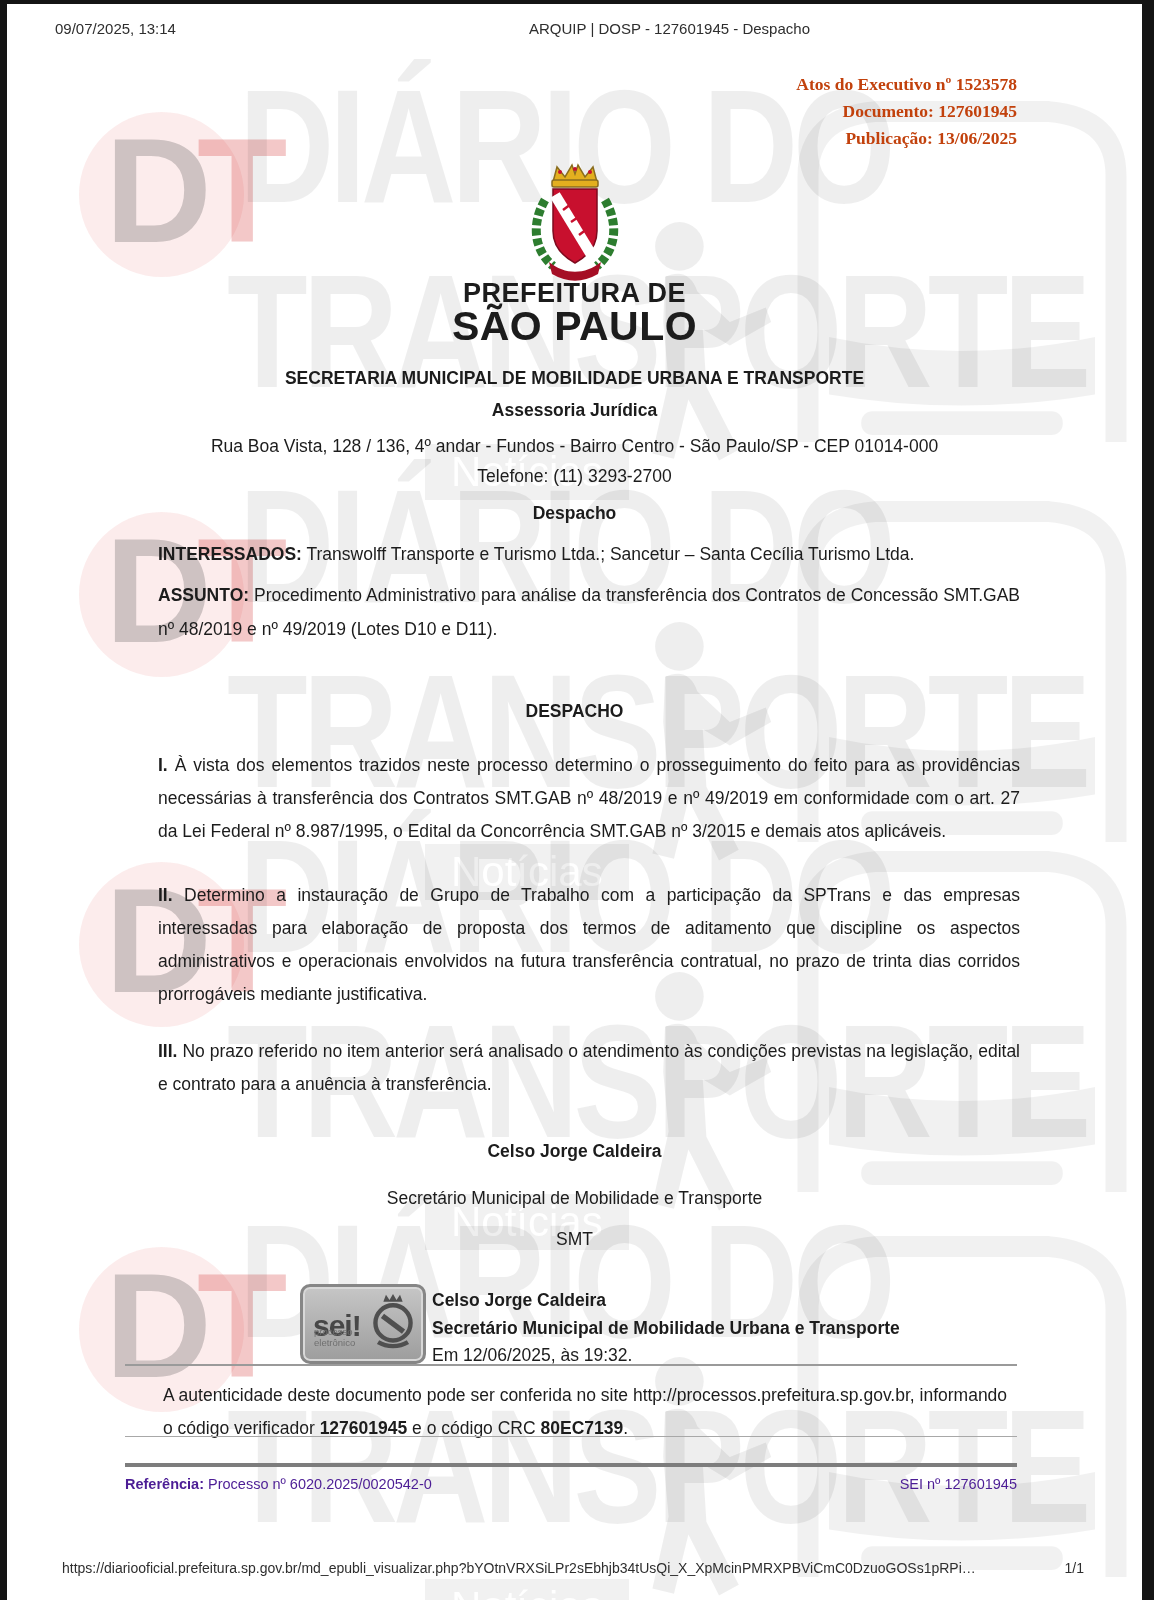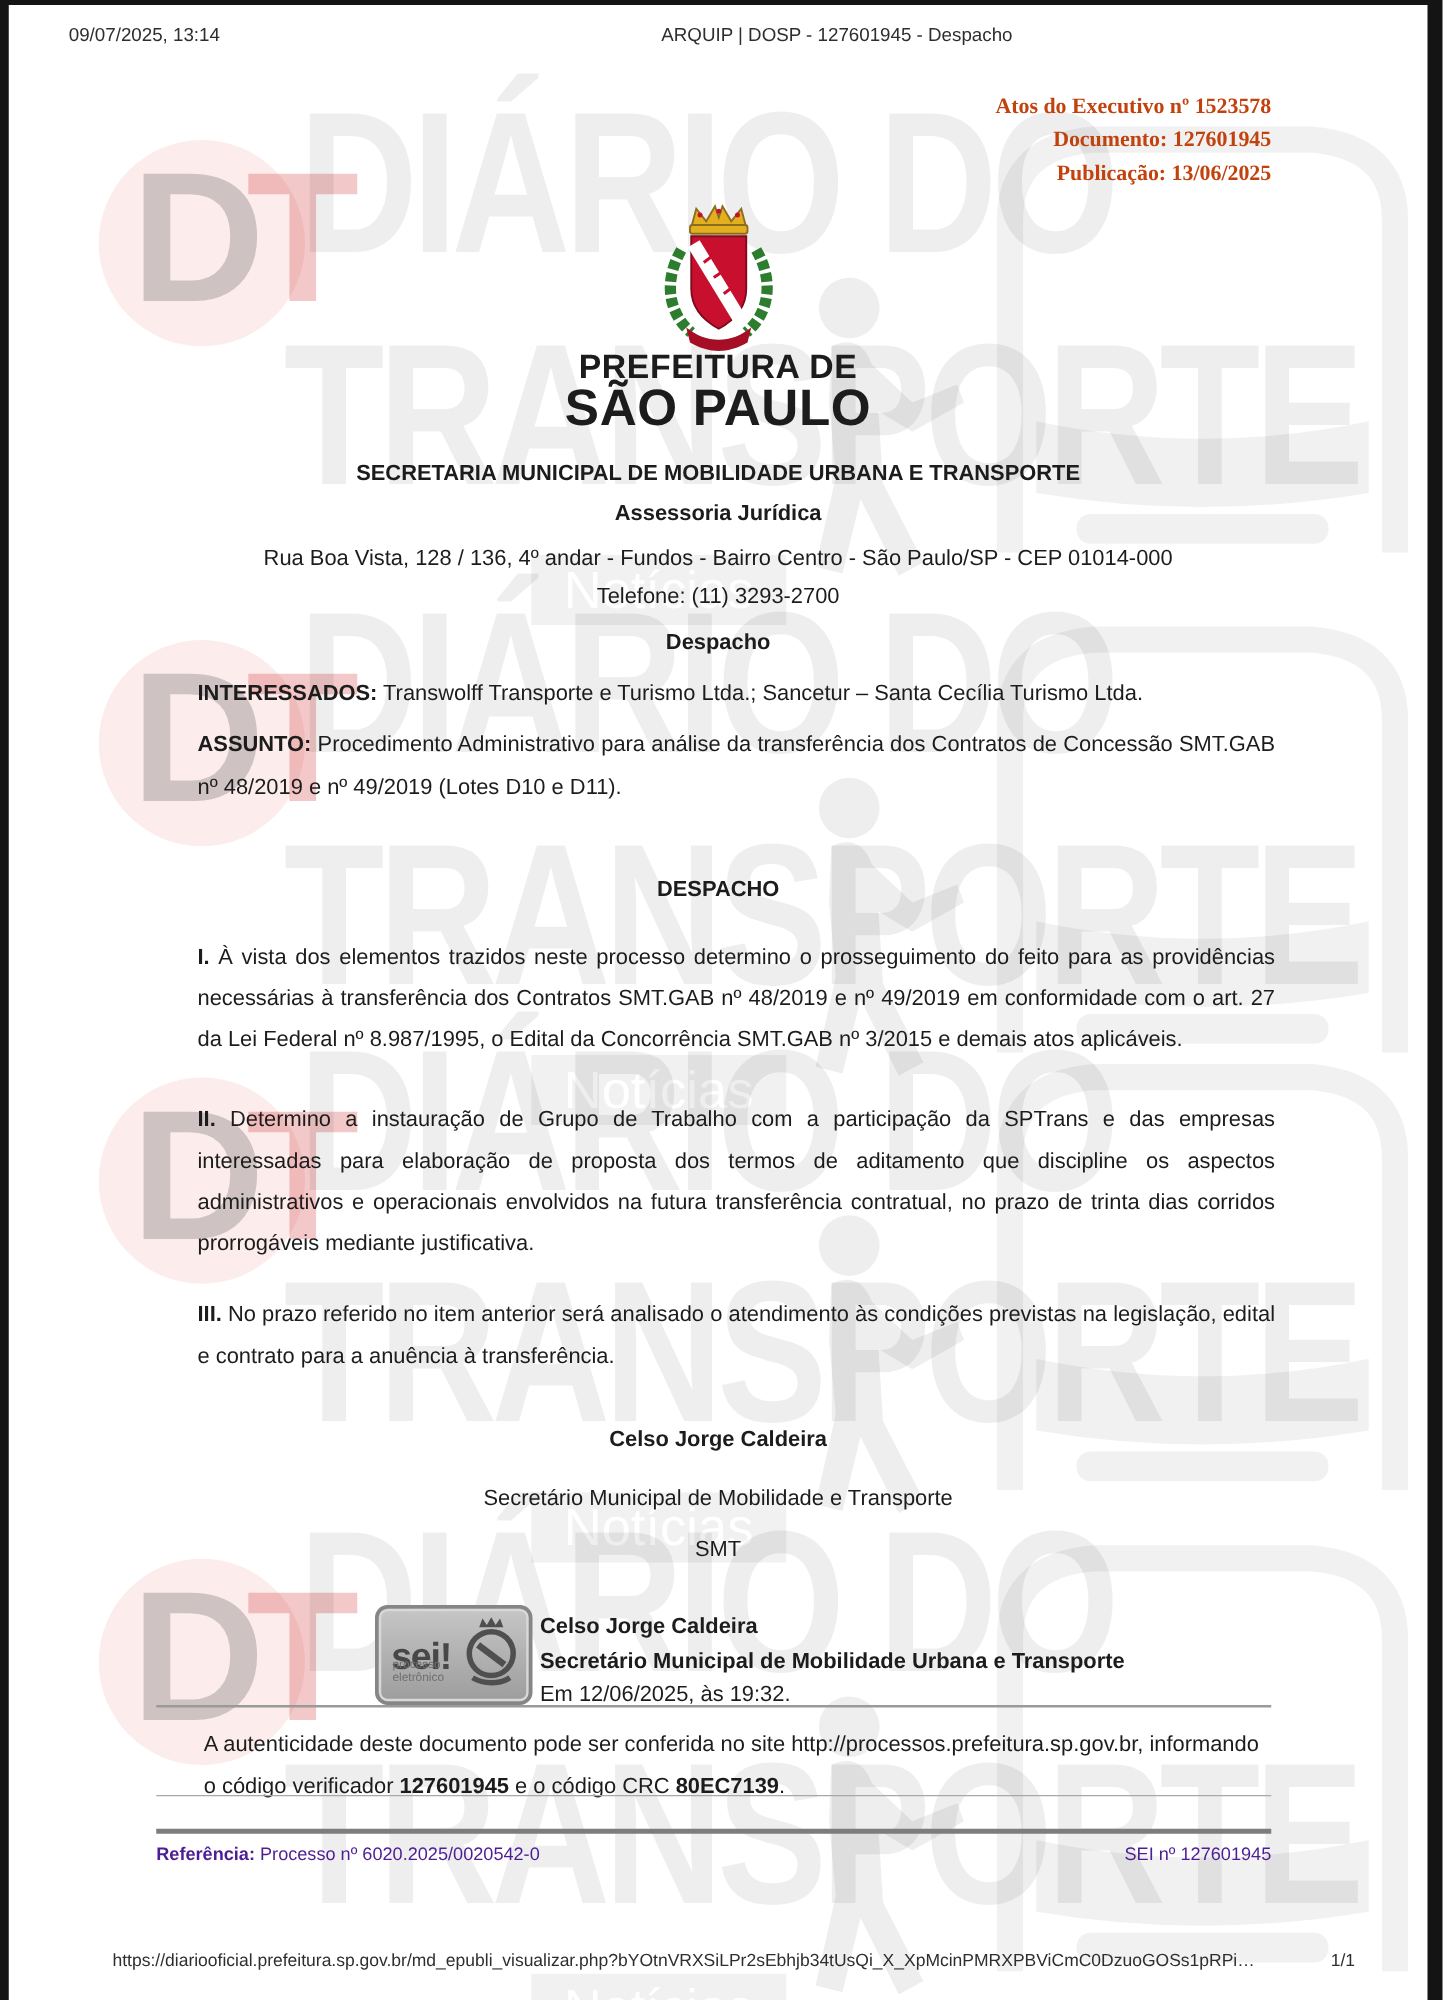--- a/index.html
+++ b/index.html
@@ -40,21 +40,21 @@
   .print-hdr{font-size:15px;color:#2e2e2e;}
   .info-serif{font-family:"Liberation Serif", serif;font-weight:bold;font-size:17.5px;
     line-height:27px;text-align:right;color:#c2410c;}
   .hline{border-top:2px solid #9a9a9a;}
   .stamp{left:293px;top:1280px;width:120px;height:74px;border:3px solid #868686;border-radius:10px;
     background:linear-gradient(180deg,#c6c6c6,#9d9d9d);box-shadow:inset 0 0 0 2px #d8d8d8;}
   .stamp-sei{position:absolute;left:10px;top:4px;font-size:30px;font-weight:800;color:#474747;letter-spacing:-1px;margin-top:18px;}
   .stamp-sub{position:absolute;left:11px;top:40px;font-size:9.5px;line-height:10.5px;color:#6f6f6f;}
   .sig-block{left:425px;top:1283px;font-size:17.5px;line-height:27.5px;}
   .ref-row{font-size:14.5px;color:#4c1d95;}
-  .print-ftr{font-size:14px;color:#2e2e2e;margin-left:28px;}
+  .print-ftr{font-size:14px;color:#2e2e2e;}
 </style>
 </head>
 <body>
 
 <div class="page">
 
   <div class="wm-layer">
     <div class="wm" style="top:60px">
       <div class="wm-badge">
         <span class="wm-d">D</span>

